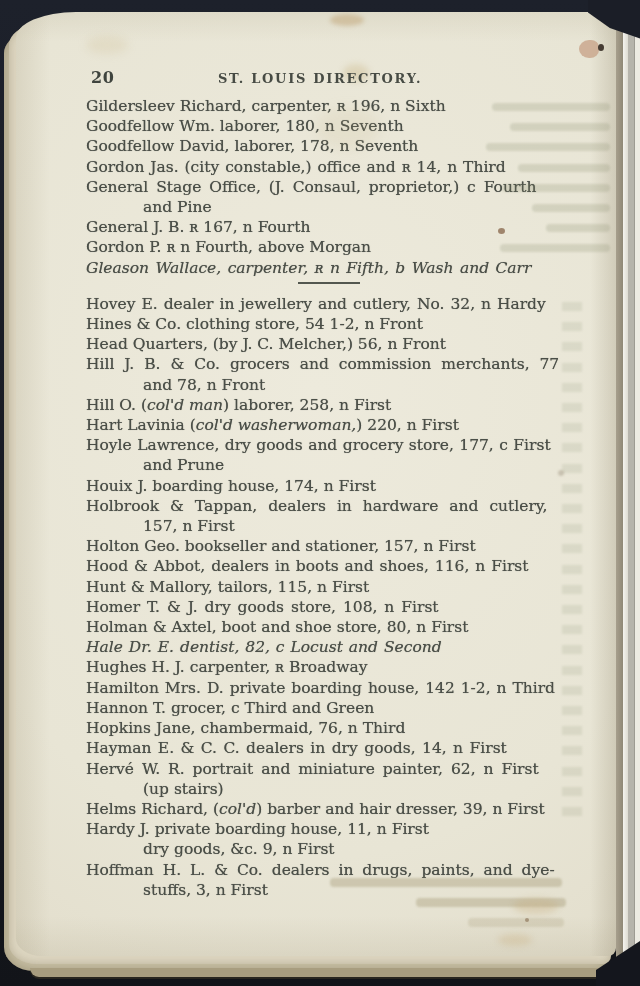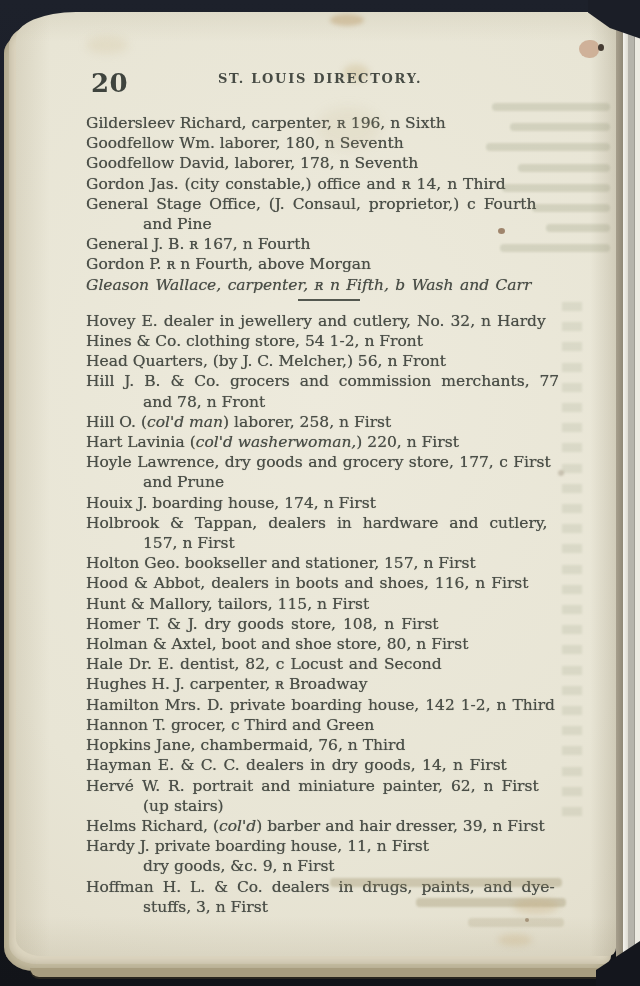--- a/index.html
+++ b/index.html
@@ -23,25 +23,25 @@
     background:
       linear-gradient(90deg,rgba(158,146,114,.20) 0,rgba(0,0,0,0) 34px),
       linear-gradient(270deg,rgba(146,136,110,.28) 0,rgba(0,0,0,0) 26px),
       linear-gradient(0deg,rgba(150,138,106,.14) 0,rgba(0,0,0,0) 40px),
       linear-gradient(180deg,rgba(150,140,108,.12) 0,rgba(0,0,0,0) 30px),
       radial-gradient(120% 90% at 50% 40%,#edeadc 0%,#e8e5d5 55%,#ded8c5 100%);
   }
 
   
   .page-header{position:relative;margin-top:56px;height:24px;}
-  .page-number{position:absolute;left:75px;top:0;font-size:26px;font-weight:700;color:#3f443e;letter-spacing:.5px;}
+  .page-number{position:absolute;left:75px;top:0;font-size:16px;font-weight:700;color:#3f443e;letter-spacing:.5px;}
   .page-title{position:absolute;left:202px;top:3px;font-size:13px;font-weight:700;letter-spacing:1.7px;color:#474b44;}
 
   
-  .directory{margin-top:21px;padding-left:70px;padding-right:8px;color:#4a4e47;}
+  .directory{margin-top:4px;padding-left:70px;padding-right:8px;color:#4a4e47;}
   .line{font-size:15.5px;line-height:20.2px;white-space:nowrap;text-shadow:0 0 0.7px rgba(74,78,71,.75);}
   .line.ind{padding-left:57px;}
   .it{font-style:italic;}
   .divider{width:62px;border-top:2px solid #53574f;margin:4px 0 10px 212px;filter:blur(.3px);}
 
   
   .bleedA{position:absolute;left:436px;top:91px;width:158px;filter:blur(1.2px);}
   .bleedA .bl{height:8px;border-radius:4px;background:rgba(126,130,99,.21);margin:0 0 12.2px auto;}
   .bleedCol{position:absolute;left:546px;top:290px;width:20px;height:520px;filter:blur(1px);
     background:repeating-linear-gradient(180deg,rgba(120,124,95,.13) 0 9px,rgba(0,0,0,0) 9px 20.2px);}
@@ -182,21 +182,21 @@
           <div class="entry">
             <div class="line"><span>Hunt &amp; Mallory, tailors, 115, n First</span></div>
           </div>
           <div class="entry">
             <div class="line" style="word-spacing: 2px;"><span>Homer T. &amp; J. dry goods store, 108, n  First</span></div>
           </div>
           <div class="entry">
             <div class="line"><span>Holman &amp; Axtel, boot and shoe store, 80, n First</span></div>
           </div>
           <div class="entry">
-            <div class="line" style="word-spacing: 1px;"><span>Hale Dr. E. dentist, 82, c Locust and Second</span></div>
+            <div class="line" style="word-spacing: 1px; font-style: italic;"><span>Hale Dr. E. dentist, 82, c Locust and Second</span></div>
           </div>
           <div class="entry">
             <div class="line"><span>Hughes H. J. carpenter, ʀ Broadway</span></div>
           </div>
           <div class="entry">
             <div class="line" style="word-spacing: 1px;"><span>Hamilton Mrs. D. private boarding house, 142 1-2, n Third</span></div>
           </div>
           <div class="entry">
             <div class="line"><span>Hannon T. grocer, c Third and Green</span></div>
           </div>

